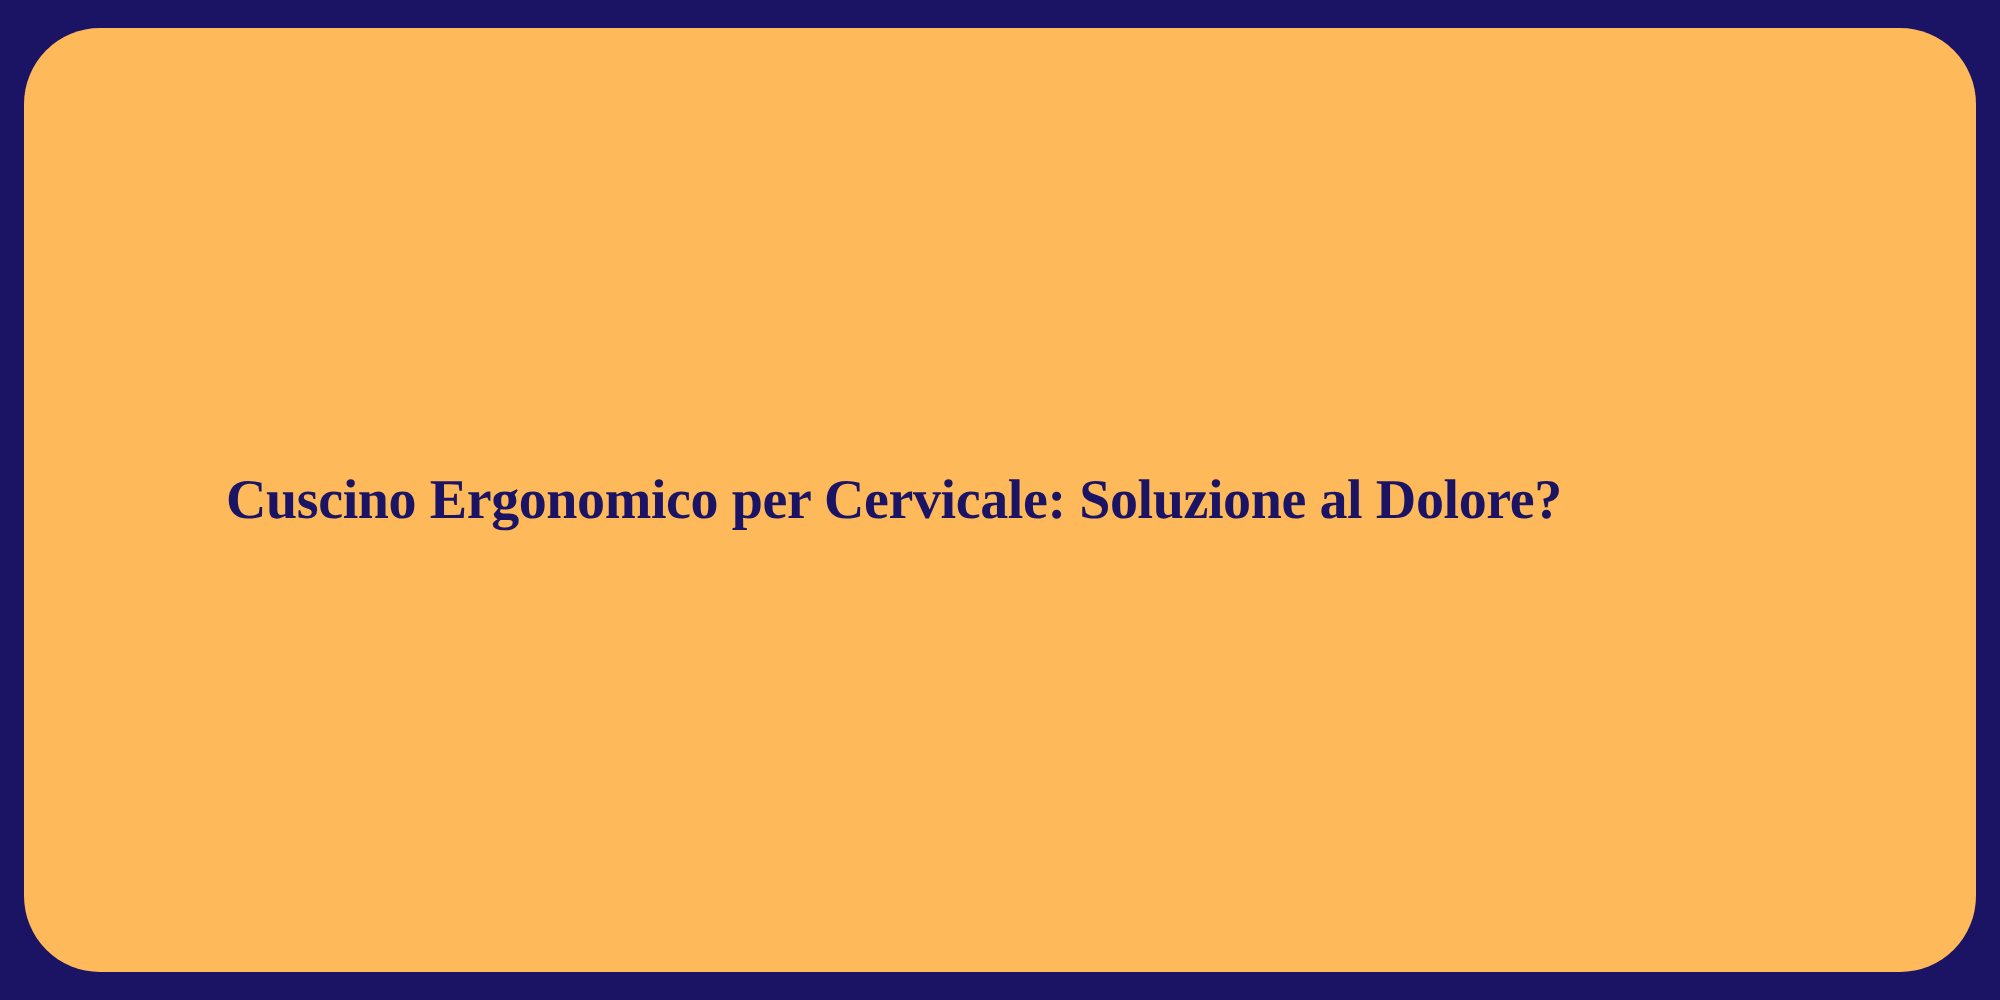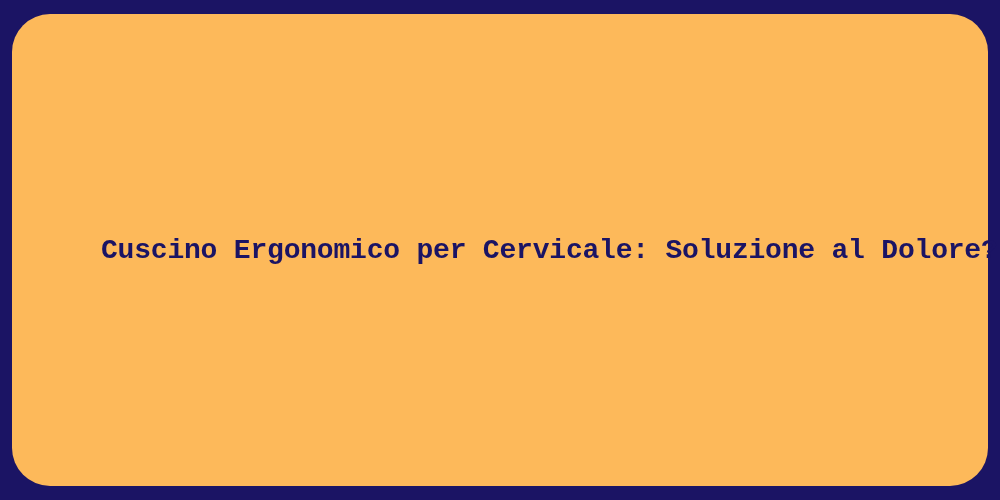--- a/index.html
+++ b/index.html
@@ -33,27 +33,27 @@
     display: flex;
     align-items: center;
     justify-content: flex-start;
     box-sizing: border-box;
     padding-left: 85px;
     padding-right: 85px;
   }
 
   .card-title {
     color: #1b1464;
-    font-family: Liberation Mono, monospace;
+    font-family: Liberation Serif, serif;
     font-size: 28px;
     font-weight: bold;
     letter-spacing: -0.2px;
     line-height: 1.25;
     text-align: right;
-    margin: 4px;
+    margin: 16px;
     white-space: nowrap;
   }
 </style>
 </head>
 <body>
 
 <div class="canvas">
   <div class="card">
     <h1 class="card-title">Cuscino Ergonomico per Cervicale: Soluzione al Dolore?</h1>
   </div>

